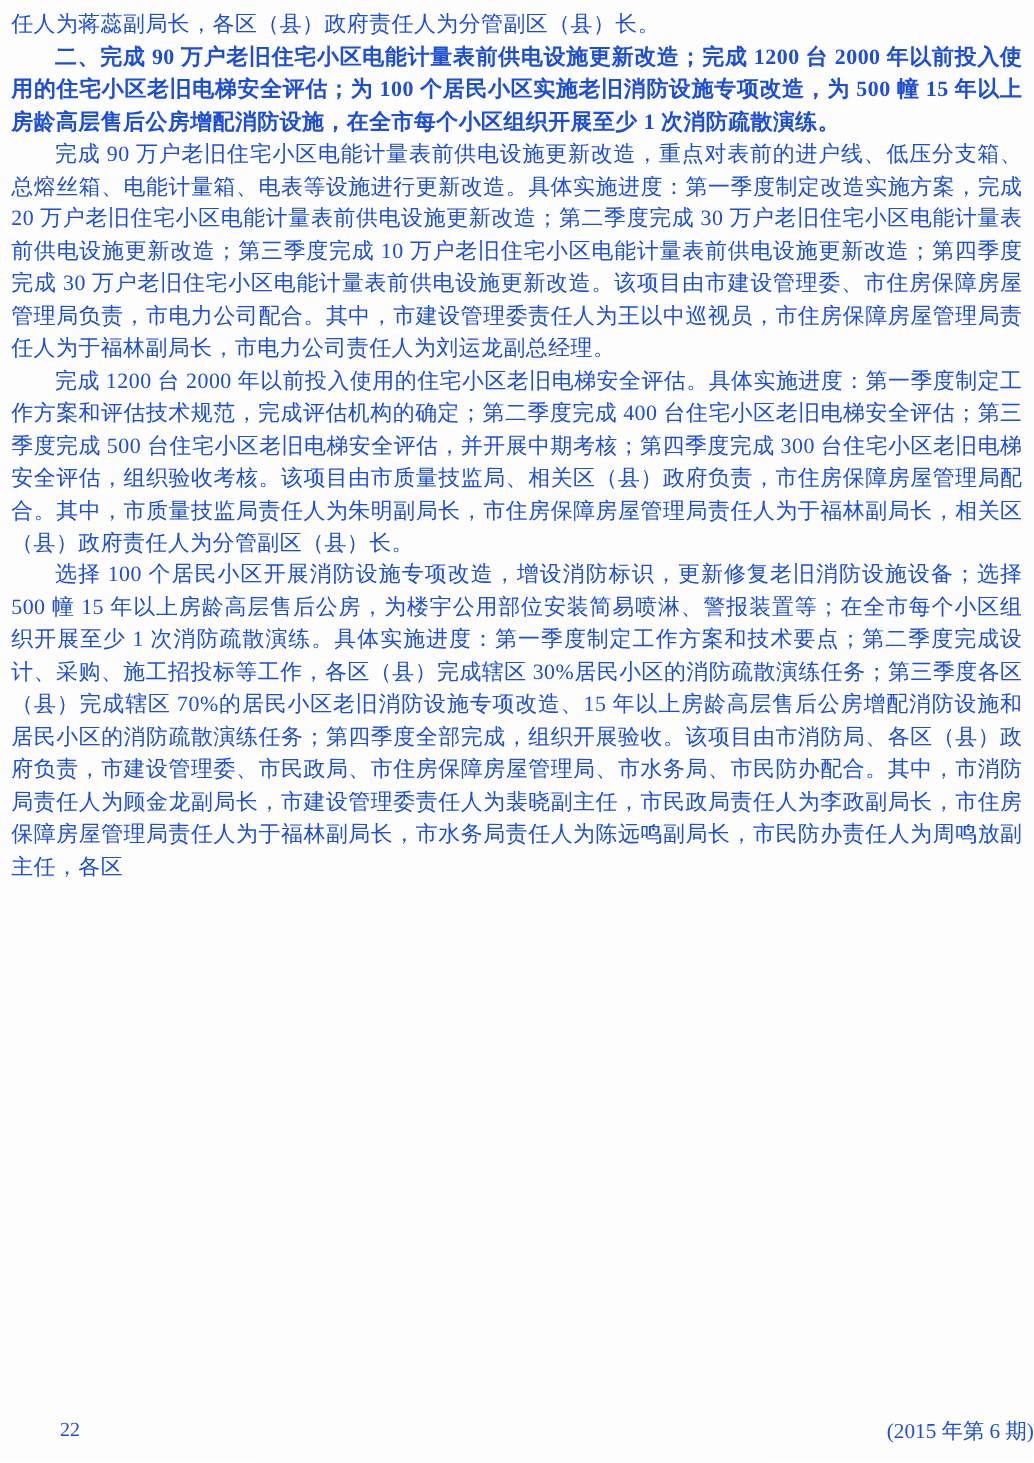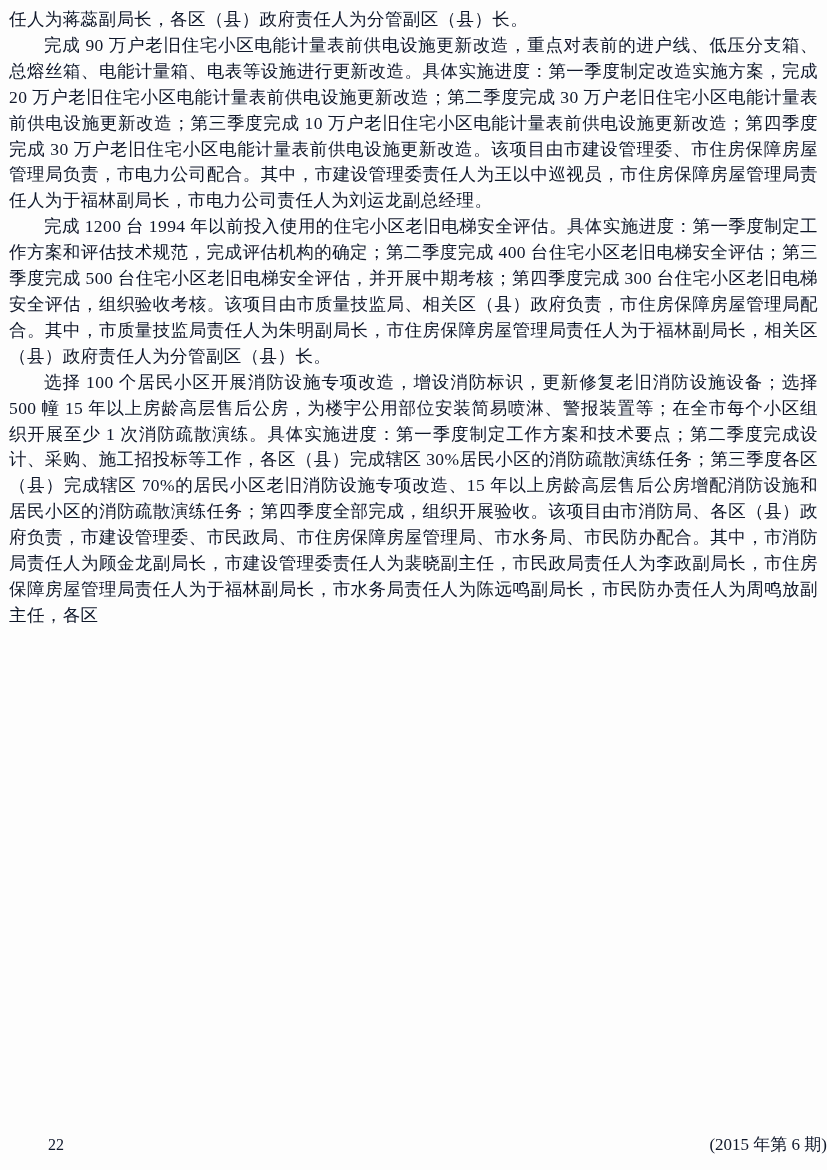--- a/index.html
+++ b/index.html
@@ -6,21 +6,21 @@
     margin: 0;
     padding: 0;
     background: #ffffff;
   }
   .page {
     position: relative;
     width: 827px;
     height: 1170px;
     box-sizing: border-box;
     background: #fdfdfd;
-    color: #0f172a;
+    color: #1d4ed8;
     font-family: "Liberation Serif", "DejaVu Serif", serif;
     padding: 7px 9px 16px 9px;
     overflow: hidden;
   }
   .body-text p {
     margin: 0;
     font-size: 17.5px;
     line-height: 25.9px;
     text-align: justify;
     letter-spacing: 0.4px;
@@ -50,22 +50,23 @@
     display: block;
     text-align: right;
   }
 </style>
 </head>
 <body>
 
 <div class="page">
   <div class="body-text">
     <p>任人为蒋蕊副局长，各区（县）政府责任人为分管副区（县）长。</p>
+    <p class="para-indent para-bold">二、完成 90 万户老旧住宅小区电能计量表前供电设施更新改造；完成 1200 台 2000 年以前投入使用的住宅小区老旧电梯安全评估；为 100 个居民小区实施老旧消防设施专项改造，为 500 幢 15 年以上房龄高层售后公房增配消防设施，在全市每个小区组织开展至少 1 次消防疏散演练。</p>
     <p class="para-indent">完成 90 万户老旧住宅小区电能计量表前供电设施更新改造，重点对表前的进户线、低压分支箱、总熔丝箱、电能计量箱、电表等设施进行更新改造。具体实施进度：第一季度制定改造实施方案，完成 20 万户老旧住宅小区电能计量表前供电设施更新改造；第二季度完成 30 万户老旧住宅小区电能计量表前供电设施更新改造；第三季度完成 10 万户老旧住宅小区电能计量表前供电设施更新改造；第四季度完成 30 万户老旧住宅小区电能计量表前供电设施更新改造。该项目由市建设管理委、市住房保障房屋管理局负责，市电力公司配合。其中，市建设管理委责任人为王以中巡视员，市住房保障房屋管理局责任人为于福林副局长，市电力公司责任人为刘运龙副总经理。</p>
-    <p class="para-indent">完成 1200 台 1994 年以前投入使用的住宅小区老旧电梯安全评估。具体实施进度：第一季度制定工作方案和评估技术规范，完成评估机构的确定；第二季度完成 400 台住宅小区老旧电梯安全评估；第三季度完成 500 台住宅小区老旧电梯安全评估，并开展中期考核；第四季度完成 300 台住宅小区老旧电梯安全评估，组织验收考核。该项目由市质量技监局、相关区（县）政府负责，市住房保障房屋管理局配合。其中，市质量技监局责任人为朱明副局长，市住房保障房屋管理局责任人为于福林副局长，相关区（县）政府责任人为分管副区（县）长。</p>
+    <p class="para-indent">完成 1200 台 2000 年以前投入使用的住宅小区老旧电梯安全评估。具体实施进度：第一季度制定工作方案和评估技术规范，完成评估机构的确定；第二季度完成 400 台住宅小区老旧电梯安全评估；第三季度完成 500 台住宅小区老旧电梯安全评估，并开展中期考核；第四季度完成 300 台住宅小区老旧电梯安全评估，组织验收考核。该项目由市质量技监局、相关区（县）政府负责，市住房保障房屋管理局配合。其中，市质量技监局责任人为朱明副局长，市住房保障房屋管理局责任人为于福林副局长，相关区（县）政府责任人为分管副区（县）长。</p>
     <p class="para-indent">选择 100 个居民小区开展消防设施专项改造，增设消防标识，更新修复老旧消防设施设备；选择 500 幢 15 年以上房龄高层售后公房，为楼宇公用部位安装简易喷淋、警报装置等；在全市每个小区组织开展至少 1 次消防疏散演练。具体实施进度：第一季度制定工作方案和技术要点；第二季度完成设计、采购、施工招投标等工作，各区（县）完成辖区 30%居民小区的消防疏散演练任务；第三季度各区（县）完成辖区 70%的居民小区老旧消防设施专项改造、15 年以上房龄高层售后公房增配消防设施和居民小区的消防疏散演练任务；第四季度全部完成，组织开展验收。该项目由市消防局、各区（县）政府负责，市建设管理委、市民政局、市住房保障房屋管理局、市水务局、市民防办配合。其中，市消防局责任人为顾金龙副局长，市建设管理委责任人为裴晓副主任，市民政局责任人为李政副局长，市住房保障房屋管理局责任人为于福林副局长，市水务局责任人为陈远鸣副局长，市民防办责任人为周鸣放副主任，各区</p>
   </div>
 
   <div class="footer">
     <span class="page-num">22</span>
     <span class="issue">(2015 年第 6 期)</span>
   </div>
 </div>
 
 </body></html>

